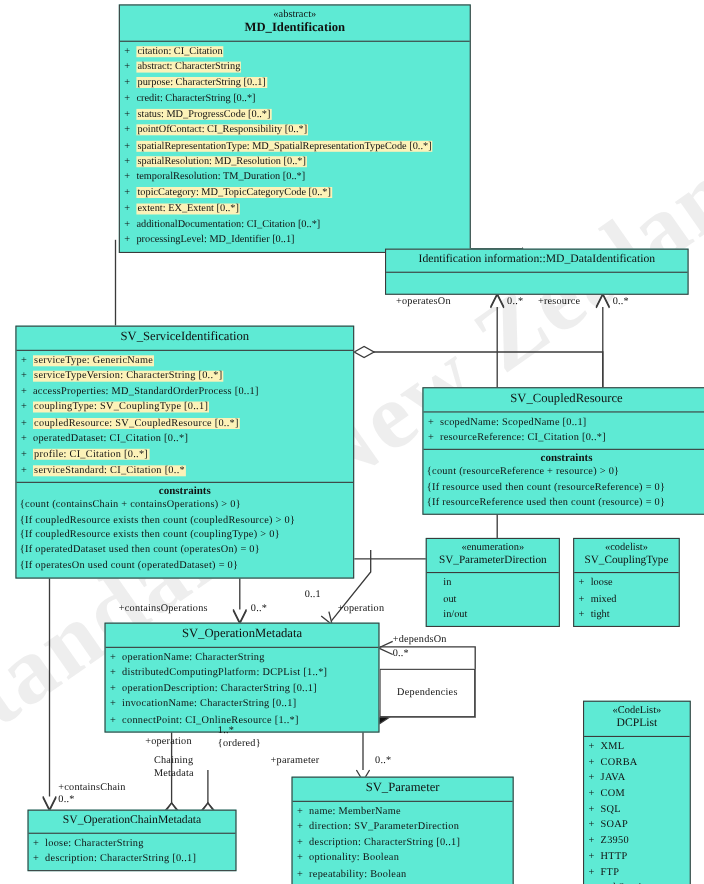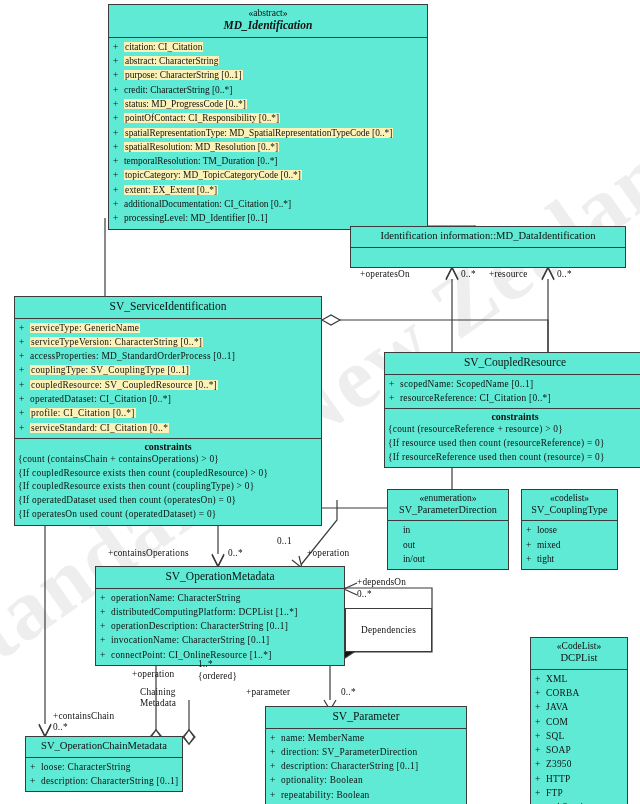--- a/index.html
+++ b/index.html
@@ -29,21 +29,21 @@
     font-family:"Liberation Serif", serif;
   }
   .uml .hdr{
     text-align:center;
     padding:3px 4px 4px 4px;
     border-bottom:1.3px solid #3b3b3b;
     line-height:1.18;
   }
   .uml .hdr .stereo{display:block;font-size:9.5px;}
   .uml .hdr .cname{display:block;font-size:11.5px;}
-  .uml .hdr .cname.abs{font-style:italic;font-weight:bold;}
+  .uml .hdr .cname.abs{font-weight:bold;}
   .uml .compartment{padding:2px 0 3px 0;}
   .uml .compartment.empty{height:14px;}
   .uml .attr{
     font-size:9.4px;line-height:1.52;white-space:nowrap;
     padding:0 2px 0 4px;
   }
   .uml .attr .vis{display:inline-block;width:11px;}
   .uml .attr .hl{background:#fcf2b8;padding:0 1px;}
   .uml .constraint-hdr{
     text-align:center;font-size:10px;font-weight:bold;
@@ -260,21 +260,21 @@
     </div>
     <div class="compartment">
         <div class="attr"><span class="vis">+</span><span>name: MemberName</span></div>
         <div class="attr"><span class="vis">+</span><span>direction: SV_ParameterDirection</span></div>
         <div class="attr"><span class="vis">+</span><span>description: CharacterString [0..1]</span></div>
         <div class="attr"><span class="vis">+</span><span>optionality: Boolean</span></div>
         <div class="attr"><span class="vis">+</span><span>repeatability: Boolean</span></div>
       </div>
   </div>
 
-  <div class="uml wide" style="left:25px;top:736px;width:158px;">
+  <div class="uml wide" style="left:25px;top:736px;width:190px;">
     <div class="hdr">
       <span class="cname" style="font-size:10.6px;">SV_OperationChainMetadata</span>
     </div>
     <div class="compartment">
         <div class="attr"><span class="vis">+</span><span>loose: CharacterString</span></div>
         <div class="attr"><span class="vis">+</span><span>description: CharacterString [0..1]</span></div>
       </div>
   </div>
 
   <div class="uml wide" style="left:530px;top:637px;width:98px;">

